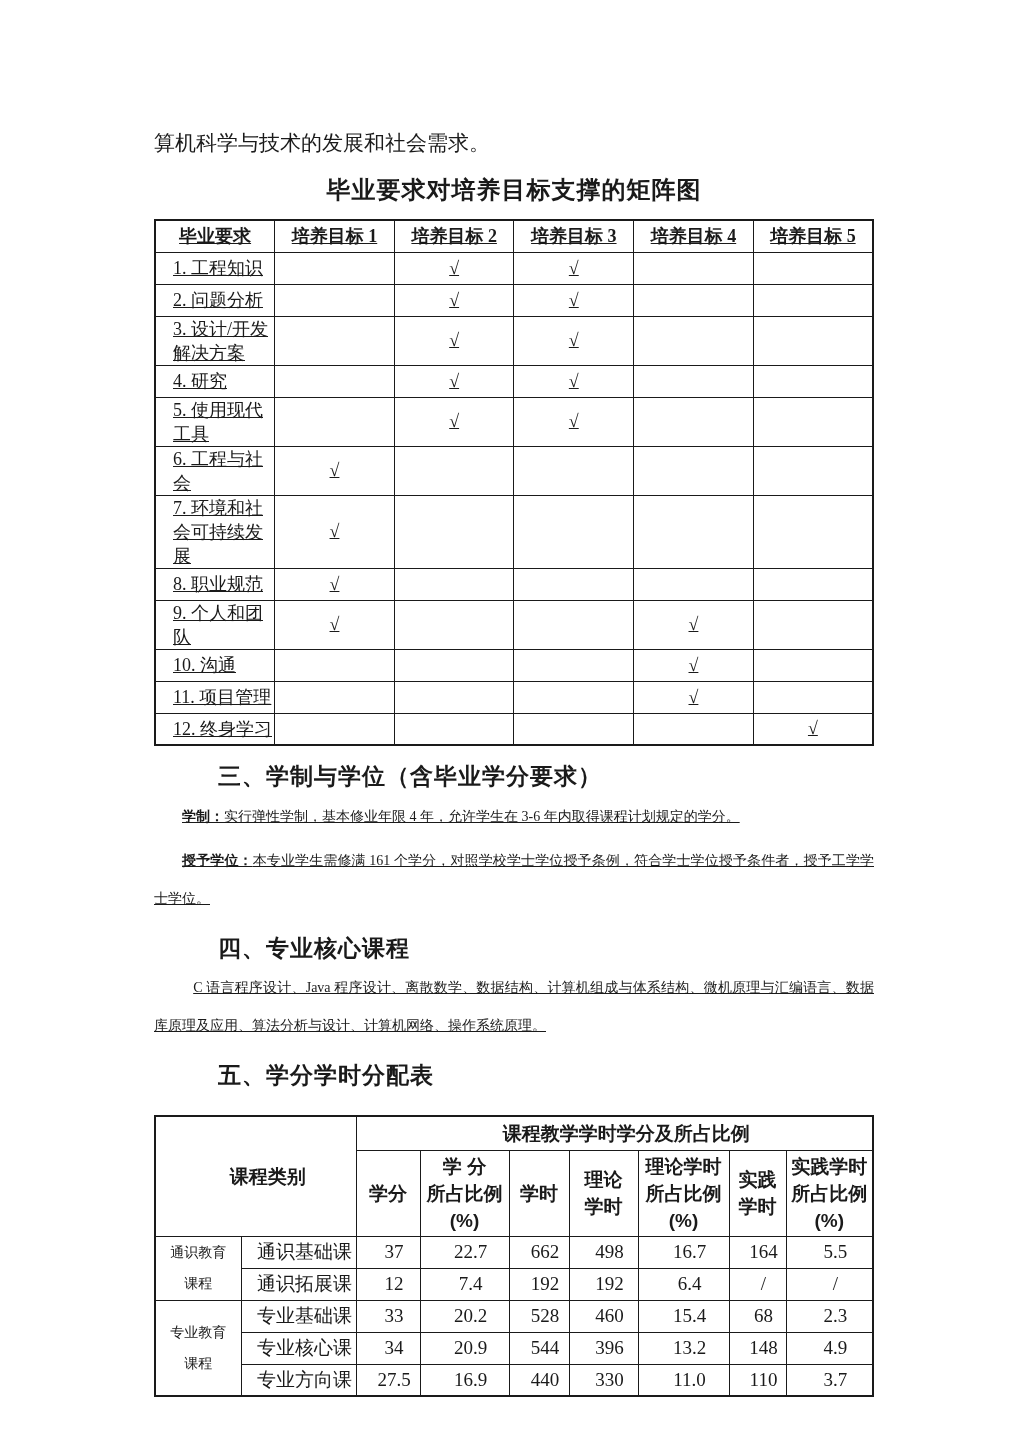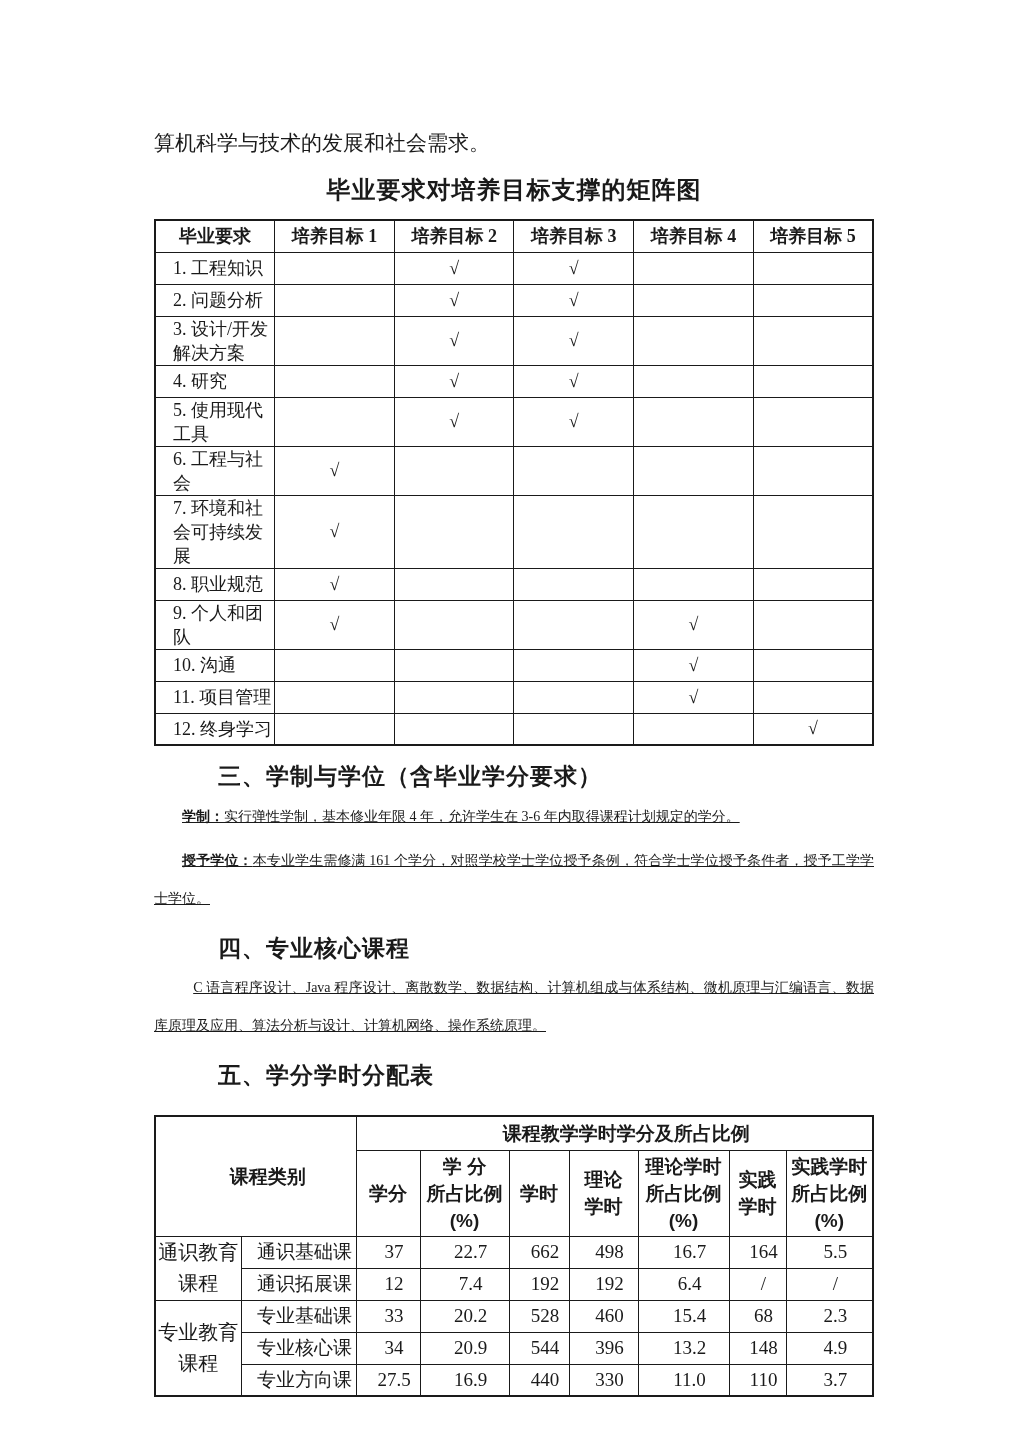--- a/index.html
+++ b/index.html
@@ -31,20 +31,21 @@
     font-size: 24px;
     text-align: center;
     letter-spacing: 1px;
   }
   
   table { border-collapse: collapse; table-layout: fixed; }
   .matrix {
     margin-top: 13px;
     width: 720px;
     border: 2px solid #1a1a1a;
+    text-decoration: underline;
   }
   .matrix th, .matrix td {
     border: 1px solid #1a1a1a;
     height: 32px;
     font-size: 18px;
     vertical-align: middle;
   }
   .matrix th {
     font-family: "Liberation Serif", "DejaVu Serif", serif;
     font-weight: bold;
@@ -105,21 +106,21 @@
   .alloc tr.sub-row th { height: 86px; }
   .alloc td {
     font-family: "Liberation Serif", "DejaVu Serif", serif;
     font-size: 19px;
     height: 32px;
     padding-left: 12px;
   }
   .alloc th.group-name {
     font-family: "Liberation Sans", "DejaVu Sans", sans-serif;
     font-weight: normal;
-    font-size: 20px;
+    font-size: 14px;
     line-height: 31px;
   }
   .alloc td.course-lbl {
     font-family: "Liberation Sans", "DejaVu Sans", sans-serif;
     font-size: 19px;
   }
 </style>
 </head>
 <body>
 

